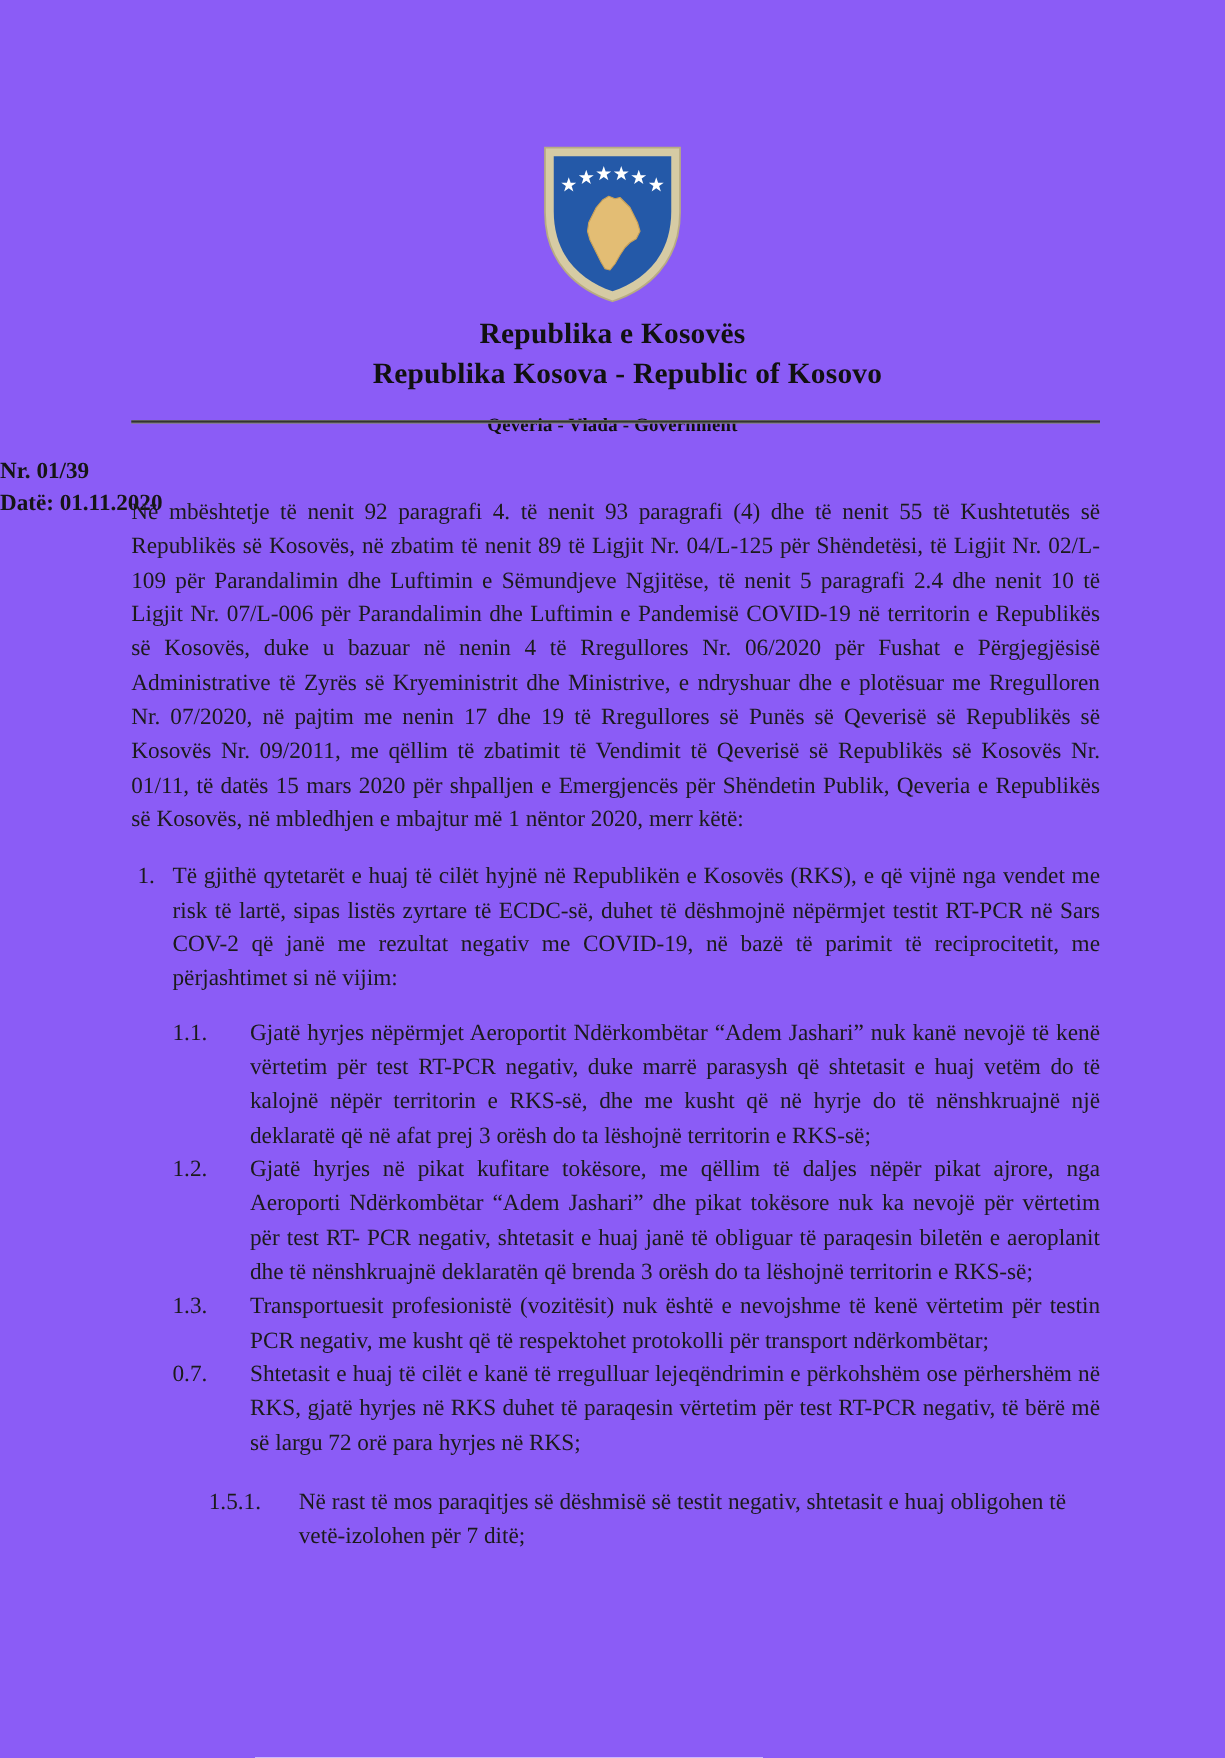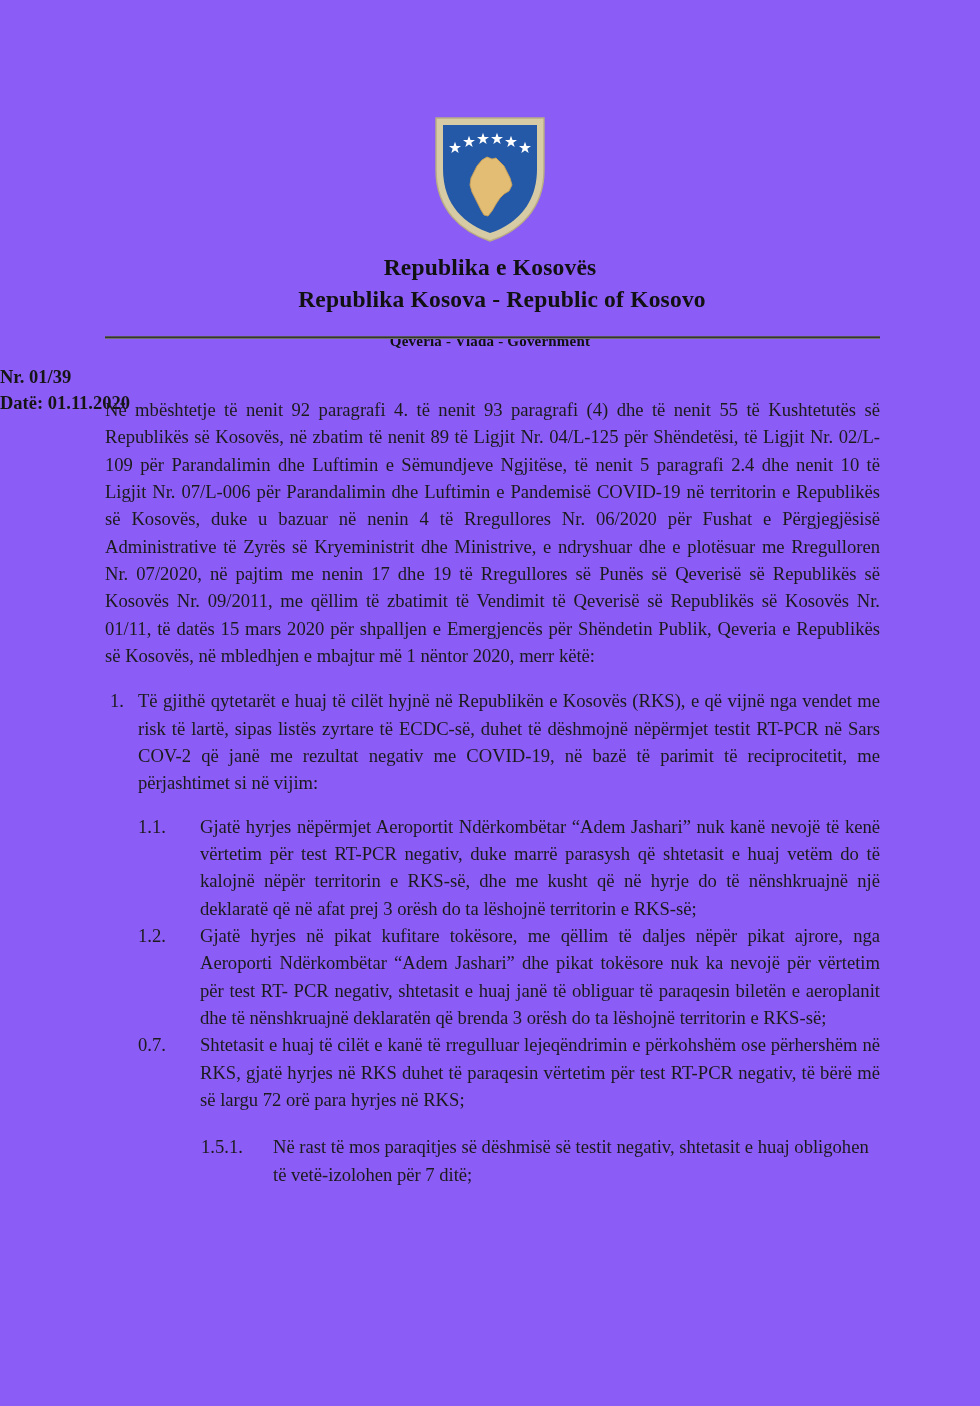--- a/index.html
+++ b/index.html
@@ -164,21 +164,20 @@
     font-size: 18.6px;
     line-height: 1.47;
     text-align: justify;
     color: #1b1b1b;
   }
 
   .list-lvl3 { margin-top: 20px; margin-left: 62px; }
   .item-lvl3 {
     display: flex;
     align-items: flex-start;
-    margin-left: 34px;
   }
   .item-lvl3 > .num {
     flex: 0 0 72px;
     font-size: 18.6px;
     line-height: 1.47;
     color: #1b1b1b;
   }
   .item-lvl3 > .txt {
     flex: 1 1 auto;
     font-size: 18.6px;
@@ -242,20 +241,24 @@
     <div class="list-lvl2">
       <div class="item-lvl2">
         <div class="num">1.1.</div>
         <div class="txt">Gjatë hyrjes nëpërmjet Aeroportit Ndërkombëtar “Adem Jashari” nuk kanë nevojë të kenë vërtetim për test RT-PCR negativ, duke marrë parasysh që shtetasit e huaj vetëm do të kalojnë nëpër territorin e RKS-së, dhe me kusht që në hyrje do të nënshkruajnë një deklaratë që në afat prej 3 orësh do ta lëshojnë territorin e RKS-së;</div>
       </div>
       <div class="item-lvl2">
         <div class="num">1.2.</div>
         <div class="txt">Gjatë hyrjes në pikat kufitare tokësore, me qëllim të daljes nëpër pikat ajrore, nga Aeroporti Ndërkombëtar “Adem Jashari” dhe pikat tokësore nuk ka nevojë për vërtetim për test RT- PCR negativ, shtetasit e huaj janë të obliguar të paraqesin biletën e aeroplanit dhe të nënshkruajnë deklaratën që brenda 3 orësh do ta lëshojnë territorin e RKS-së;</div>
       </div>
       <div class="item-lvl2">
+        <div class="num">1.3.</div>
+        <div class="txt">Transportuesit profesionistë (vozitësit) nuk është e nevojshme të kenë vërtetim për testin PCR negativ, me kusht që të respektohet protokolli për transport ndërkombëtar;</div>
+      </div>
+      <div class="item-lvl2">
         <div class="num">0.7.</div>
         <div class="txt">Shtetasit e huaj të cilët e kanë të rregulluar lejeqëndrimin e përkohshëm ose përhershëm në RKS, gjatë hyrjes në RKS duhet të paraqesin vërtetim për test RT-PCR negativ,  të bërë më së largu 72 orë para hyrjes në RKS;</div>
       </div>
     </div>
 
     <div class="list-lvl3">
       <div class="item-lvl3">
         <div class="num">1.5.1.</div>
         <div class="txt">Në rast të mos paraqitjes së dëshmisë së testit negativ, shtetasit e huaj obligohen të vetë-izolohen për 7 ditë;</div>
       </div>

